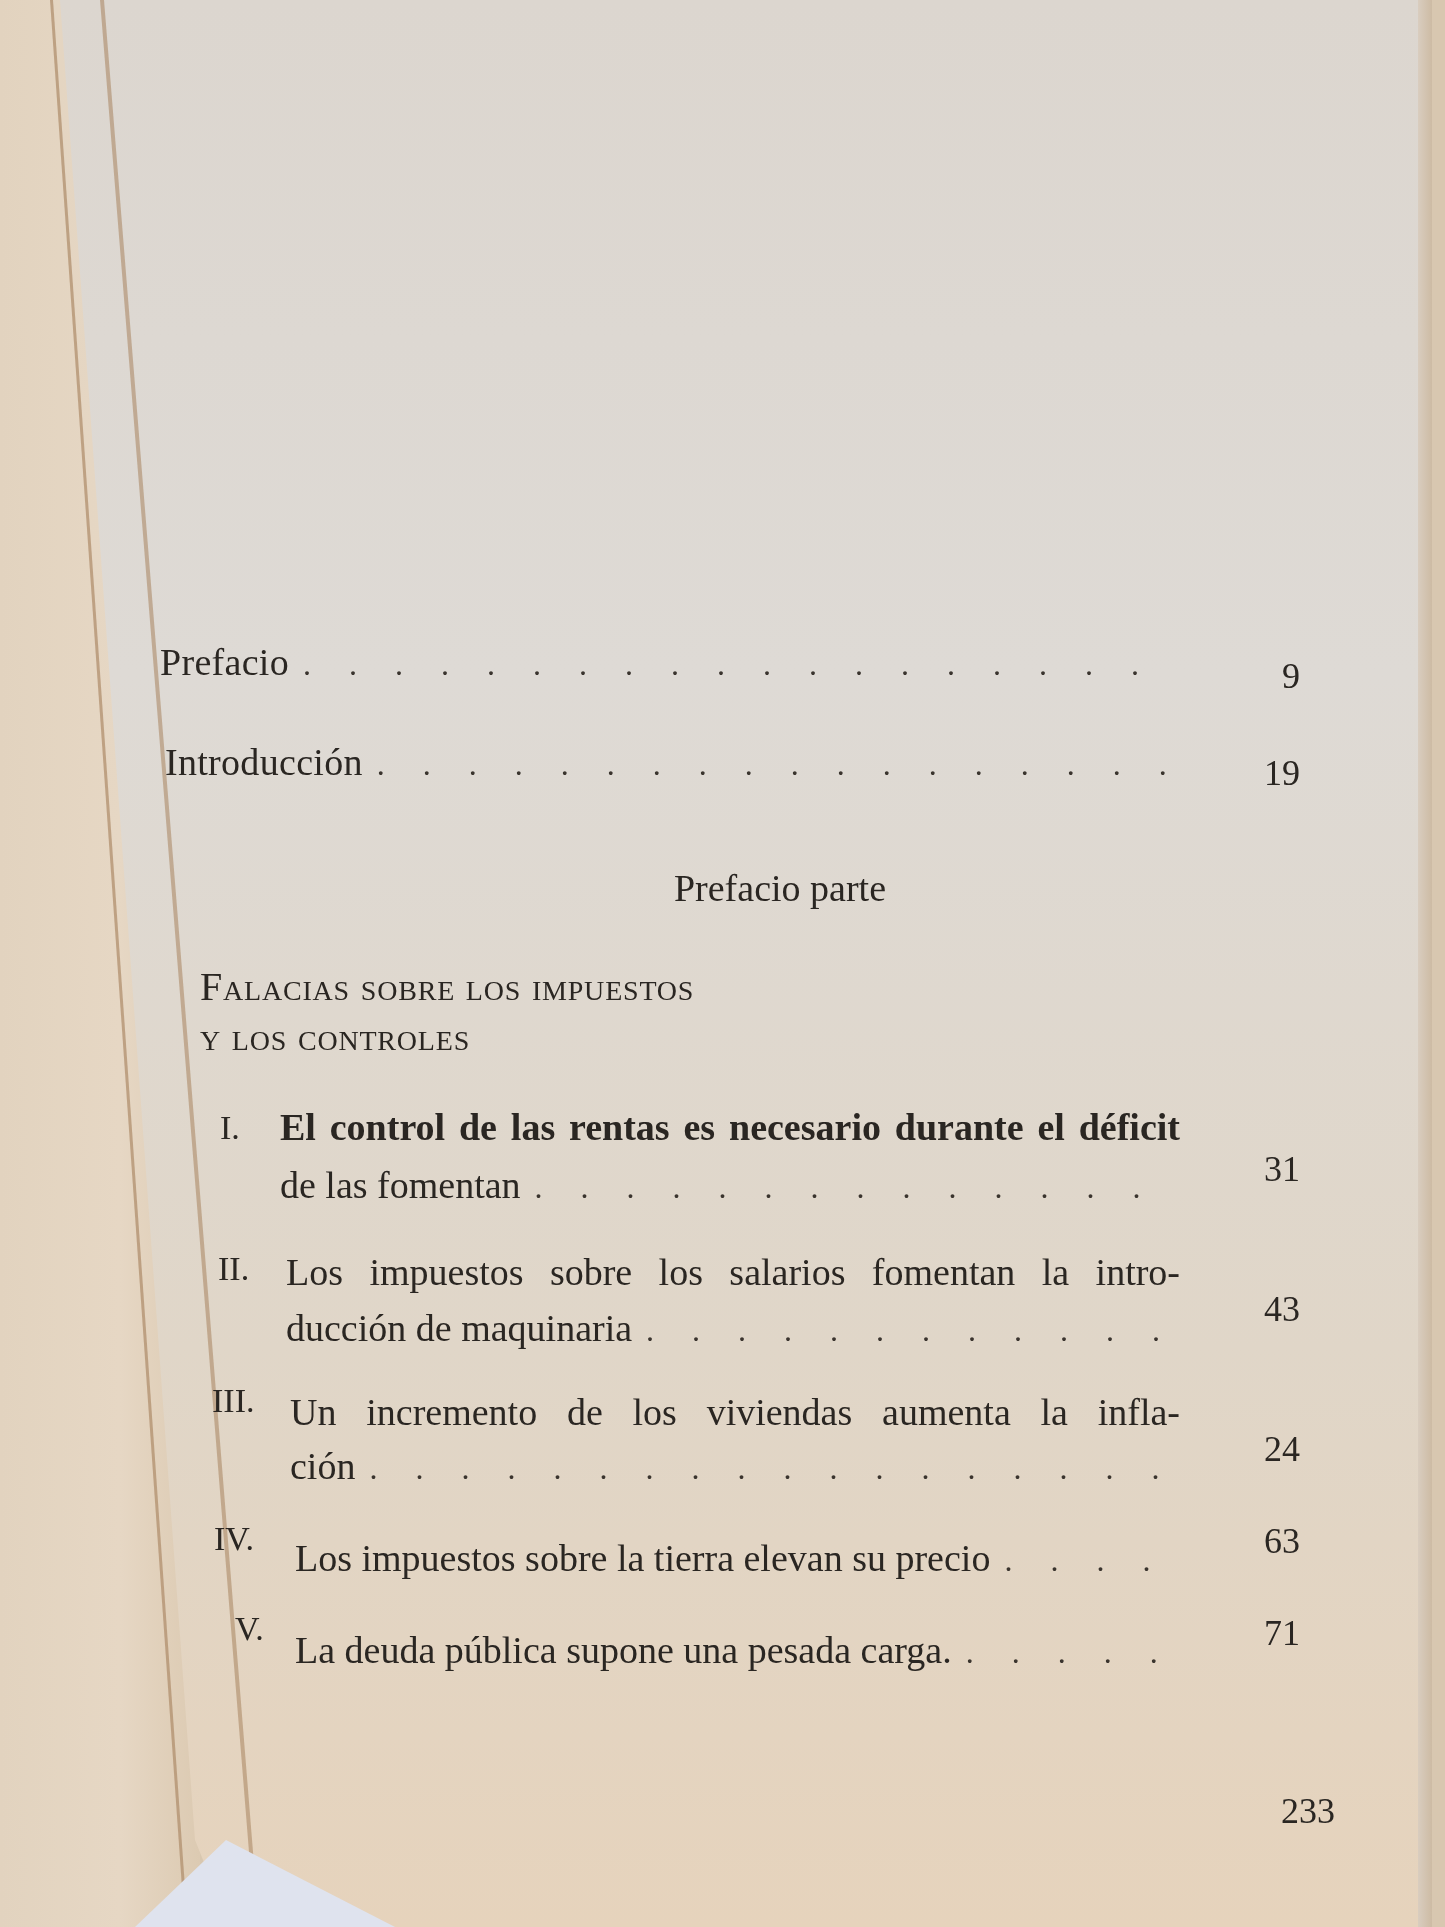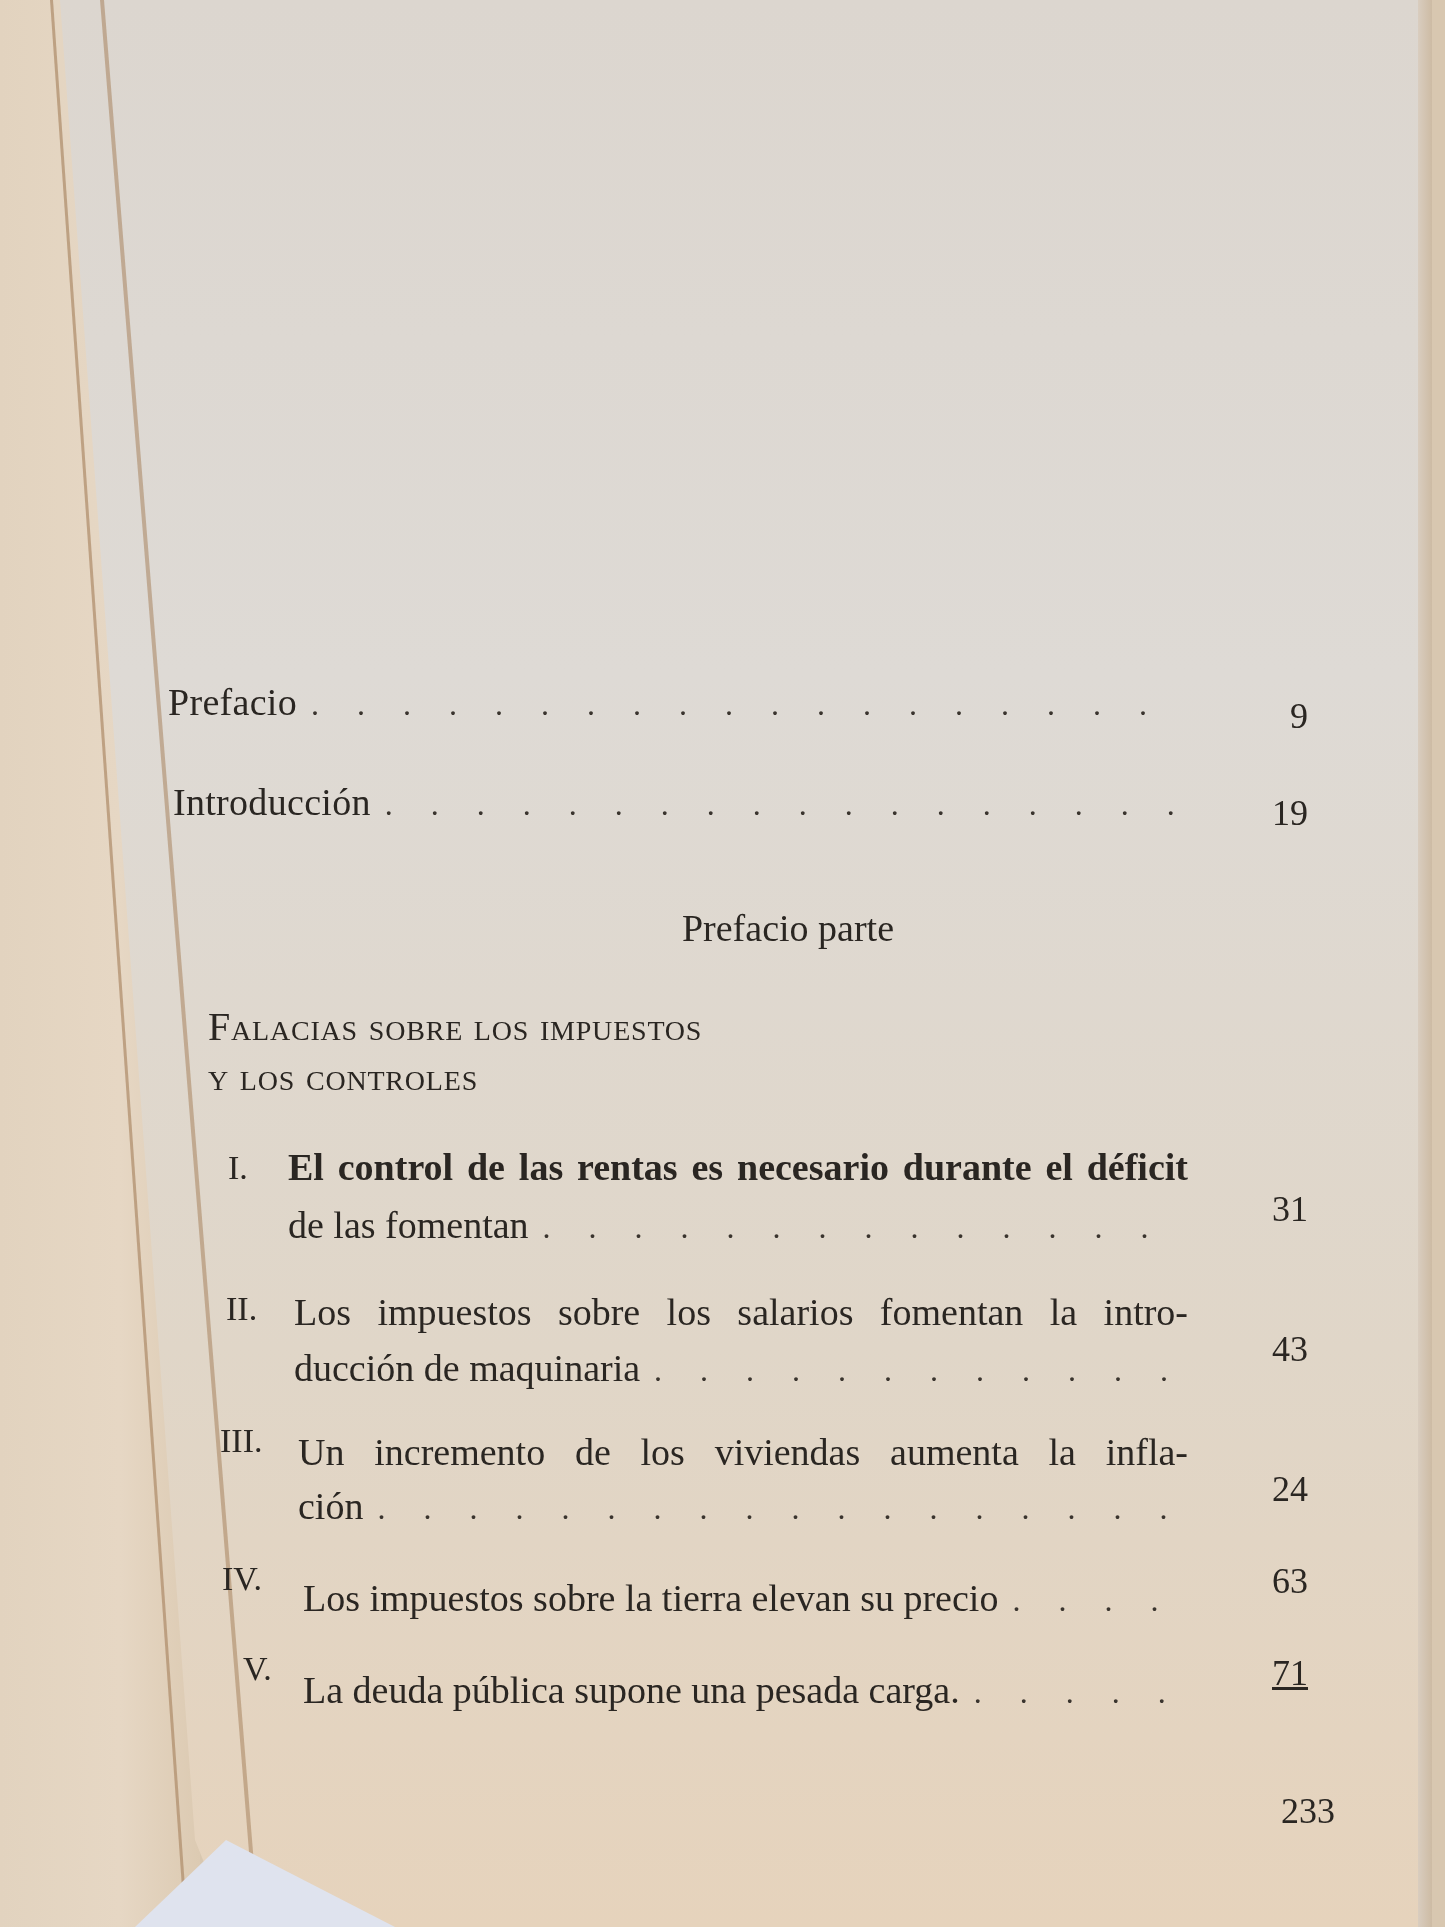--- a/index.html
+++ b/index.html
@@ -34,21 +34,21 @@
     .right-edge {
       position: absolute; right: 0; top: 0; width: 14px; height: 1927px;
       background: linear-gradient(90deg, #d9cdbf, #cdbba4);
     }
     .bottom-gap {
       position: absolute; left: 135px; top: 1840px; width: 260px; height: 87px;
       background: #dfe3ee;
       clip-path: polygon(0 100%, 35% 0, 100% 100%);
     }
     .content {
-      position: absolute; left: 168px; top: 0; width: 1160px; height: 1383px; margin-top: 40px;
+      position: absolute; left: 160px; top: 0; width: 1160px; height: 1383px;
     }
     .toc-row {
       position: absolute; display: flex; align-items: baseline;
       font-size: 38px; letter-spacing: .3px;
     }
     .toc-title { white-space: nowrap; }
     .dots {
       flex: 1; overflow: hidden; white-space: nowrap; margin: 0 14px;
       letter-spacing: 15px; color: #3a342e; font-size: 32px;
     }
@@ -148,17 +148,17 @@
   </div>
   <div class="page-num" style="top:1520px;">63</div>
 
   <div class="chapter" style="top:1610px;">
     <span class="roman" style="left:35px; top:0;">V.</span>
     <div class="line2" style="top:18px; left:95px; width:885px;">
       <span class="toc-title">La deuda pública supone una pesada carga.</span>
       <span class="dots">. . . . . . . . . . . . . . . . . . . . . . . . . . . . . . . . . . . . . .</span>
     </div>
   </div>
-  <div class="page-num" style="top:1612px;text-decoration:underline;">71</div>
+  <div class="page-num" style="top:1612px;">71</div>
 
 </div>
 
 <div class="folio">233</div>
 
 </body></html>

